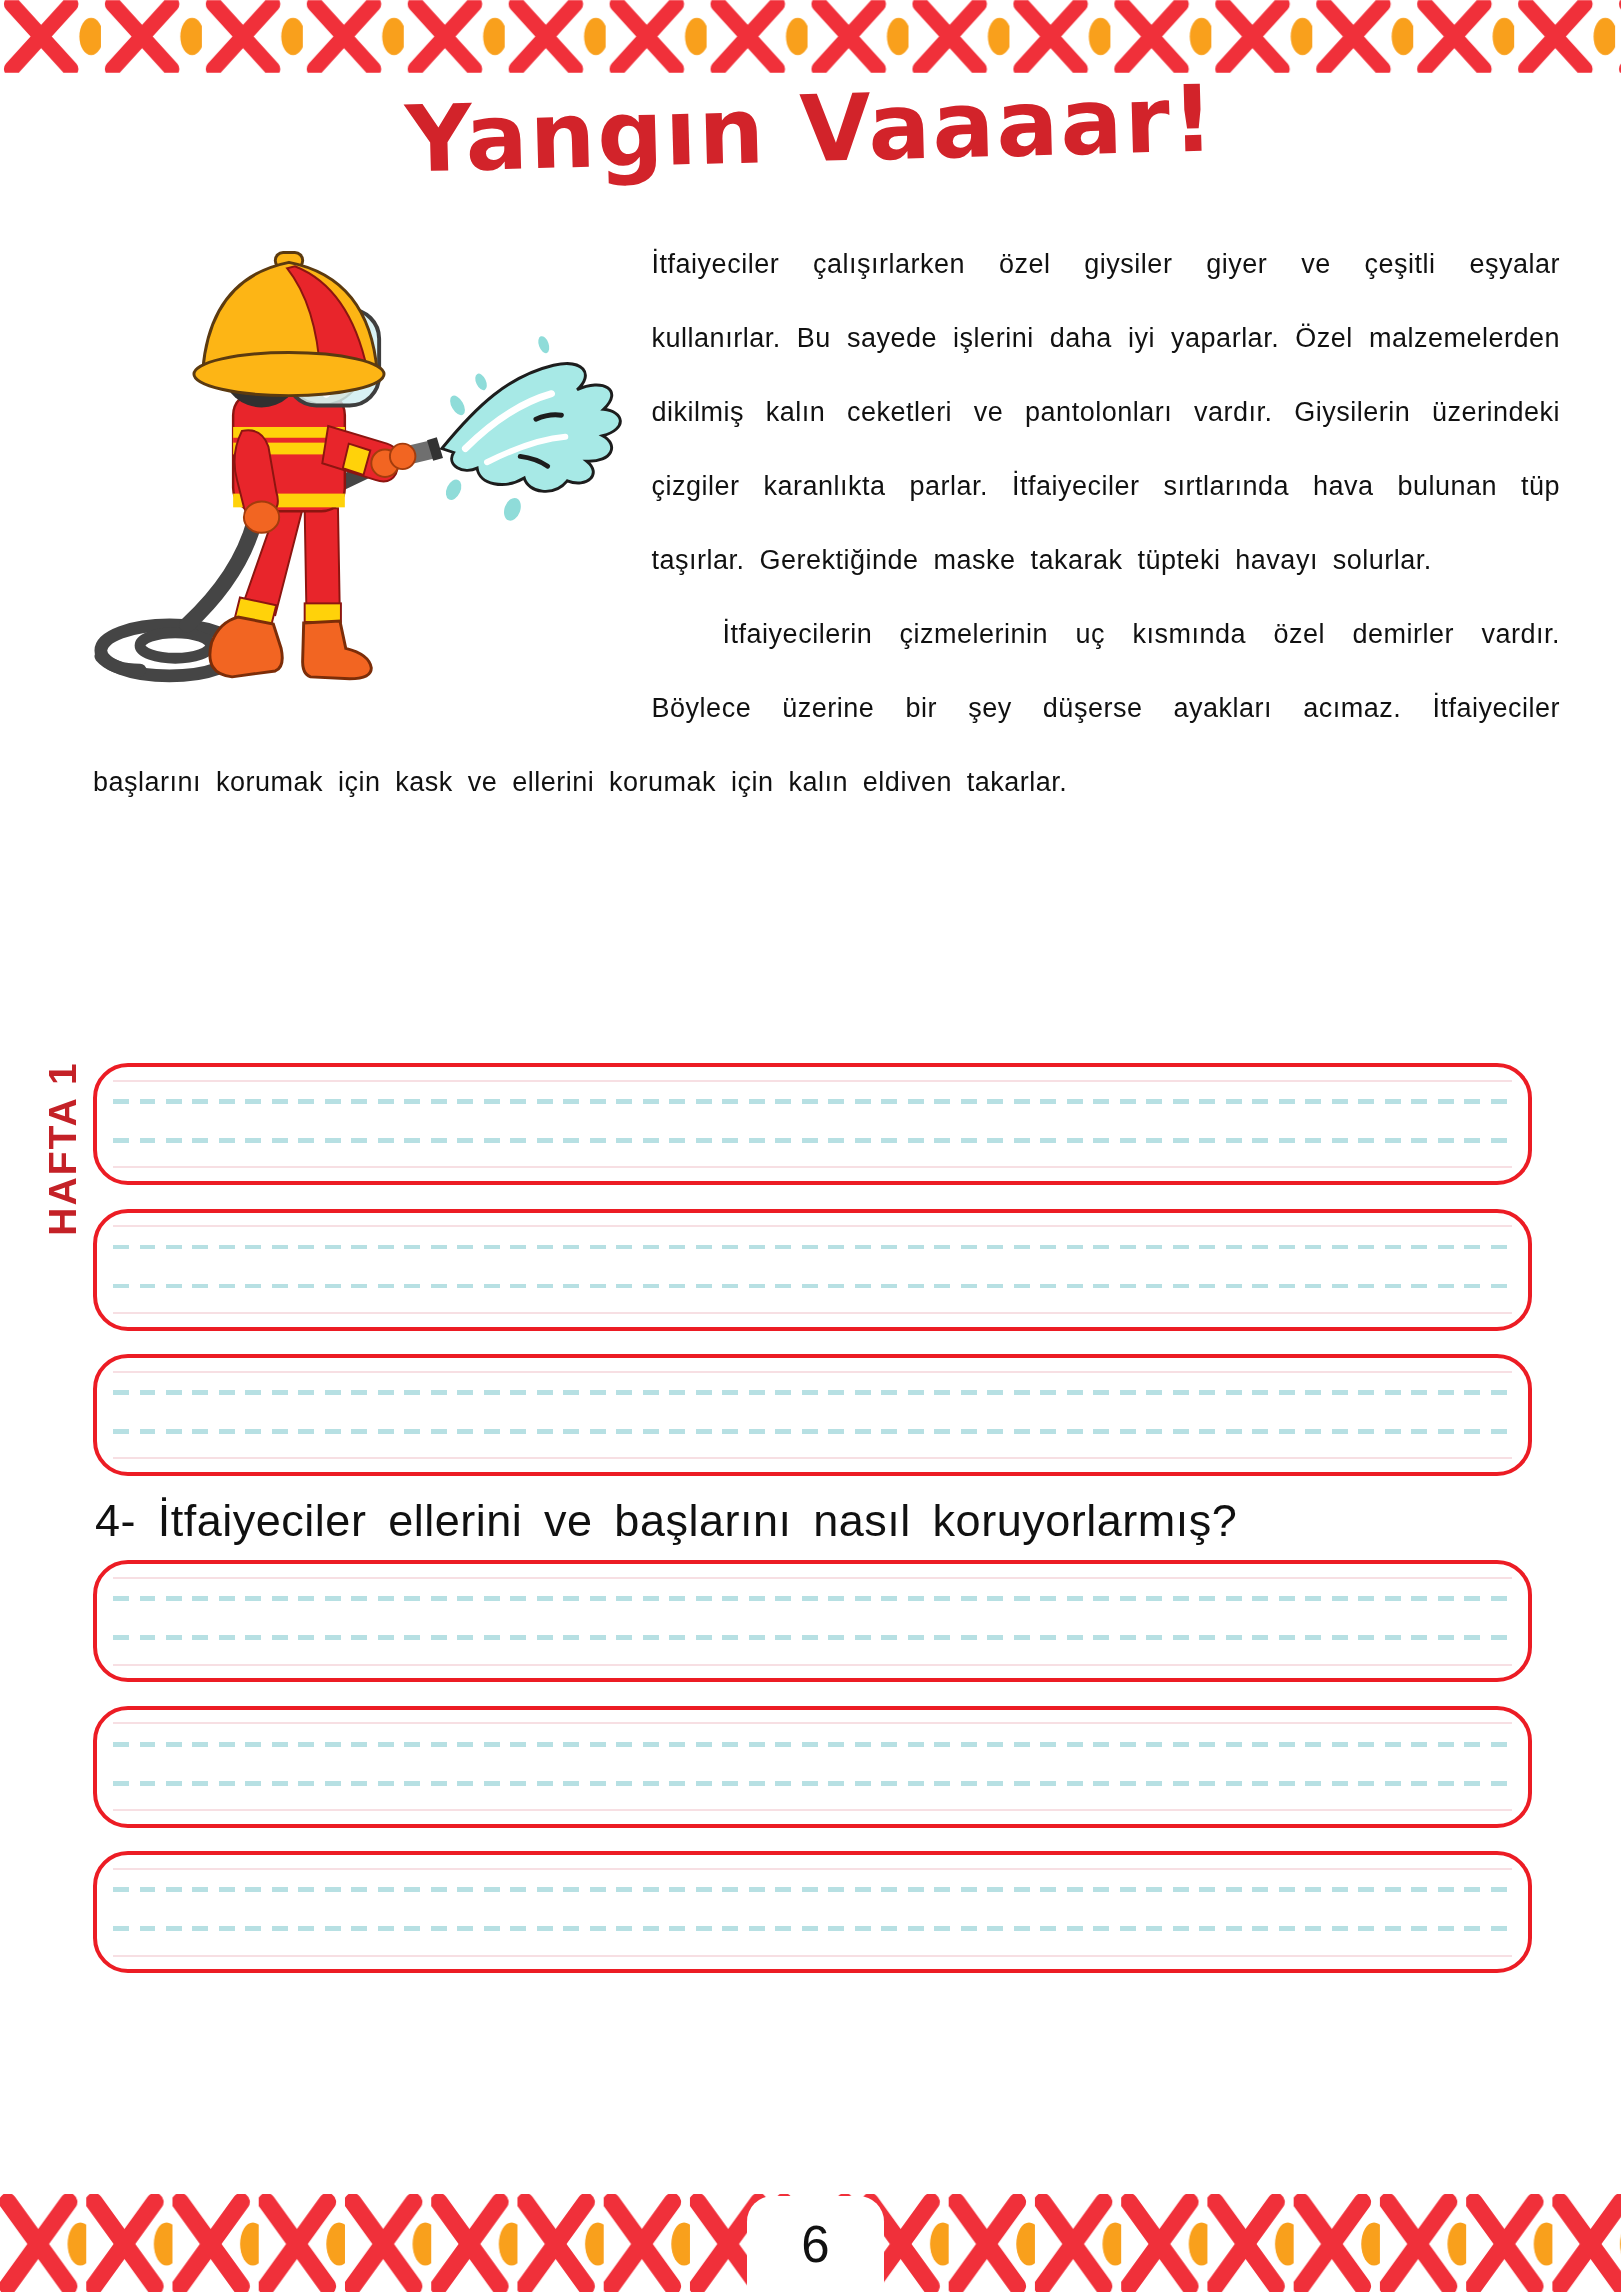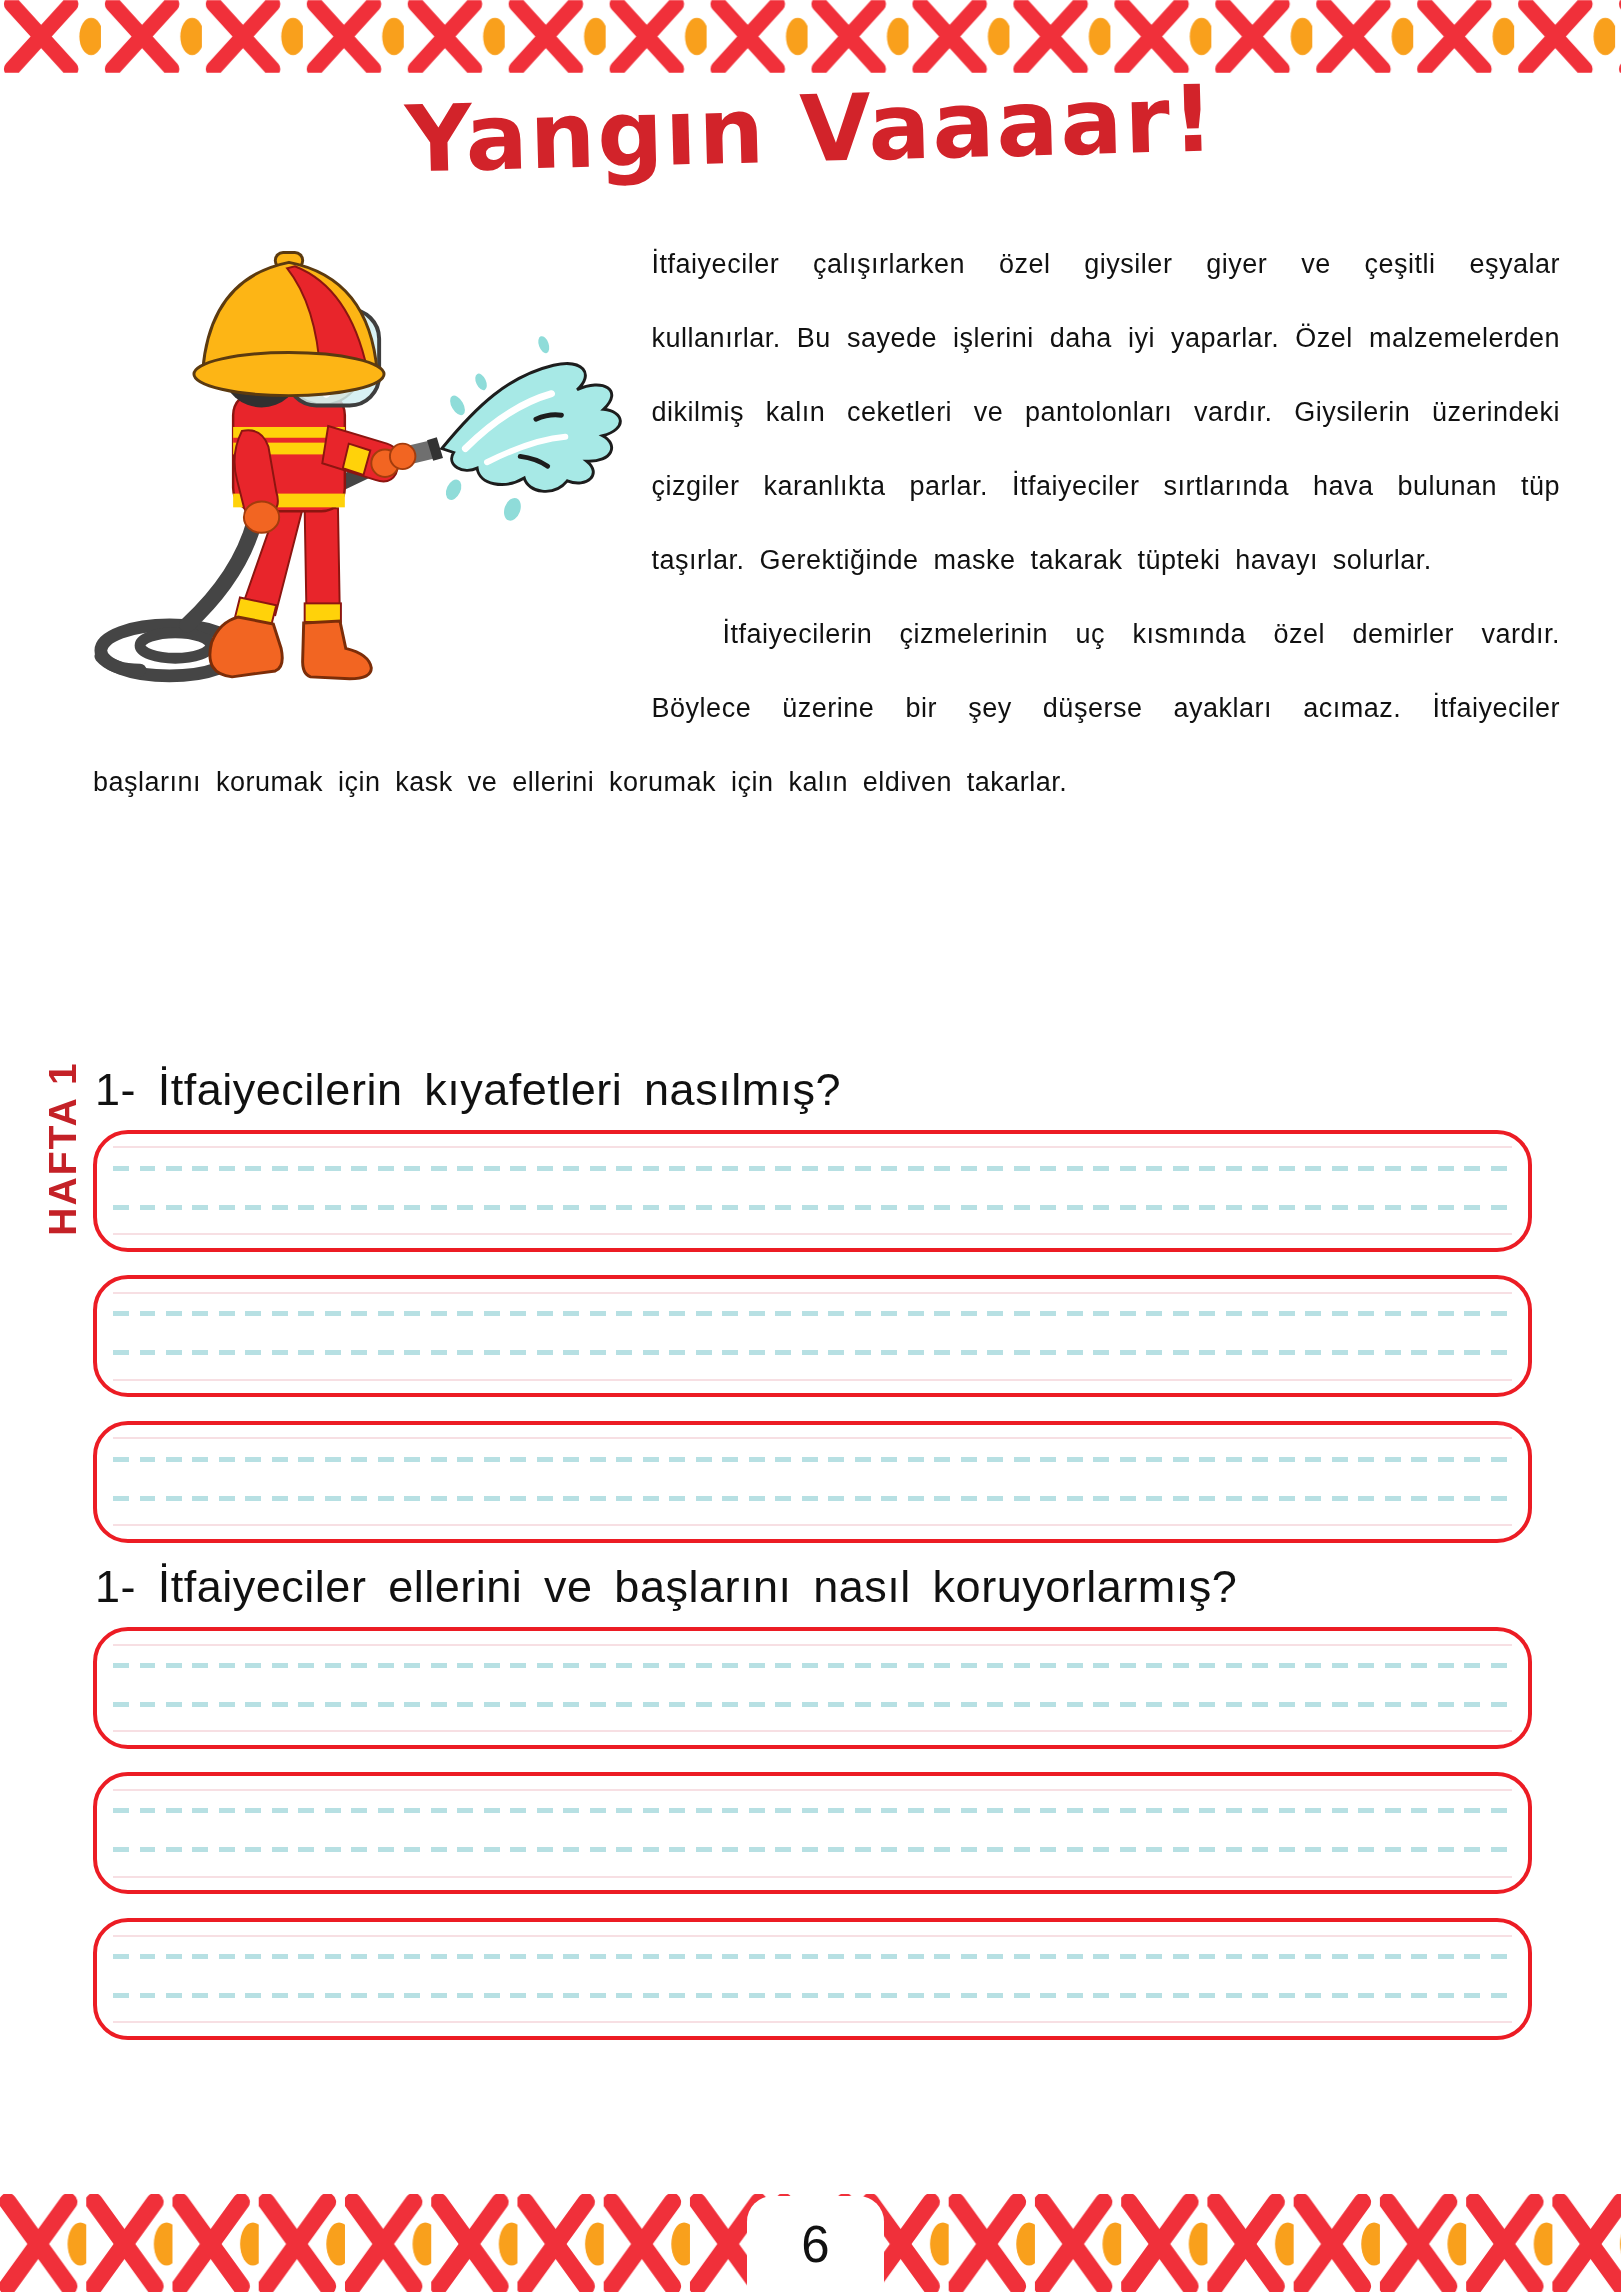--- a/index.html
+++ b/index.html
@@ -149,43 +149,42 @@
       </svg>
     </div>
     <p class="para">İtfaiyeciler çalışırlarken özel giysiler giyer ve çeşitli eşyalar kullanırlar. Bu sayede işlerini daha iyi yaparlar. Özel malzemelerden dikilmiş kalın ceketleri ve pantolonları vardır. Giysilerin üzerindeki çizgiler karanlıkta parlar. İtfaiyeciler sırtlarında hava bulunan tüp taşırlar. Gerektiğinde maske takarak tüpteki havayı solurlar.</p>
     <p class="para second">İtfaiyecilerin çizmelerinin uç kısmında özel demirler vardır. Böylece üzerine bir şey düşerse ayakları acımaz. İtfaiyeciler başlarını korumak için kask ve ellerini korumak için kalın eldiven takarlar.</p>
   </div>
 
   <div class="week">HAFTA 1</div>
 
   <div class="questions">
 
-    <div class="q-label">1- İtfaiyecilerin kıyafetleri nasılmış?</div>
-    <div class="answer-box">
-      <div class="guide faint top"></div>
-      <div class="guide dash d1"></div>
-      <div class="guide dash d2"></div>
-      <div class="guide faint bottom"></div>
-    </div>
-
-    <div class="answer-box">
-      <div class="guide faint top"></div>
-      <div class="guide dash d1"></div>
-      <div class="guide dash d2"></div>
-      <div class="guide faint bottom"></div>
-    </div>
-
-    <div class="answer-box">
-      <div class="guide faint top"></div>
-      <div class="guide dash d1"></div>
-      <div class="guide dash d2"></div>
-      <div class="guide faint bottom"></div>
-    </div>
-
-    <div class="q-label">1- İtfaiyeciler ellerini ve başlarını nasıl koruyorlarmış?</div>
+    <div class="answer-box">
+      <div class="guide faint top"></div>
+      <div class="guide dash d1"></div>
+      <div class="guide dash d2"></div>
+      <div class="guide faint bottom"></div>
+    </div>
+
+    <div class="answer-box">
+      <div class="guide faint top"></div>
+      <div class="guide dash d1"></div>
+      <div class="guide dash d2"></div>
+      <div class="guide faint bottom"></div>
+    </div>
+
+    <div class="answer-box">
+      <div class="guide faint top"></div>
+      <div class="guide dash d1"></div>
+      <div class="guide dash d2"></div>
+      <div class="guide faint bottom"></div>
+    </div>
+
+    <div class="q-label">4- İtfaiyeciler ellerini ve başlarını nasıl koruyorlarmış?</div>
     <div class="answer-box">
       <div class="guide faint top"></div>
       <div class="guide dash d1"></div>
       <div class="guide dash d2"></div>
       <div class="guide faint bottom"></div>
     </div>
 
     <div class="answer-box">
       <div class="guide faint top"></div>
       <div class="guide dash d1"></div>

